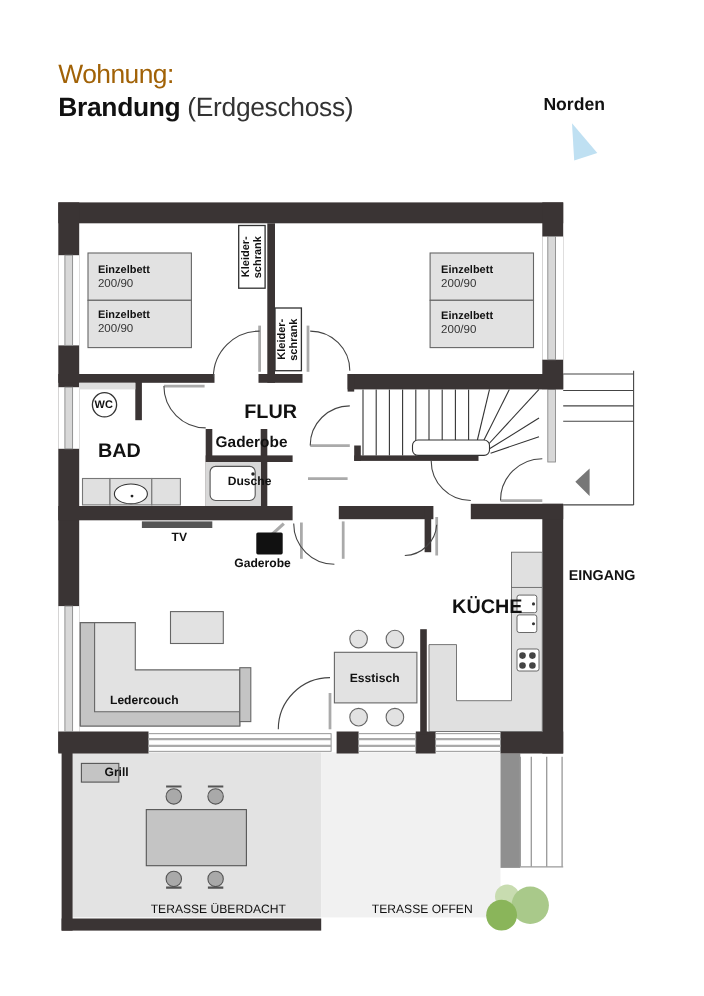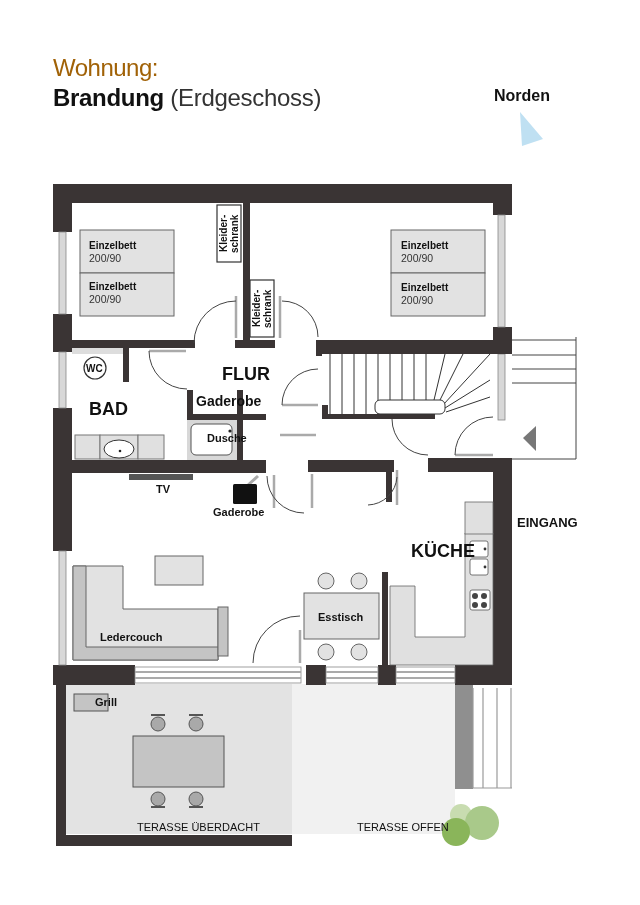--- a/index.html
+++ b/index.html
@@ -266,13 +266,13 @@
 <div class="lbl furn" style="left:156px;top:483px;">TV</div>
 <div class="lbl furn" style="left:213px;top:506px;">Gaderobe</div>
 <div class="lbl furn" style="left:100px;top:618px;margin-top:13px;">Ledercouch</div>
 <div class="lbl furn" style="left:318px;top:611px;">Esstisch</div>
 
 <div class="lbl room" style="left:387px;top:541px;margin-left:24px;">KÜCHE</div>
 <div class="lbl room" style="left:517px;top:482px;font-size:13px;margin-top:33px;">EINGANG</div>
 
 <div class="lbl" style="left:95px;top:696px;font-size:11px;font-weight:bold;">Grill</div>
 <div class="lbl" style="left:89px;top:821px;font-size:11px;margin-left:48px;">TERASSE ÜBERDACHT</div>
-<div class="lbl" style="left:338px;top:821px;font-size:11px;margin-left:19px;">TERASSE OFFEN</div>
+<div class="lbl" style="left:338px;top:821px;font-size:11px;">TERASSE OFFEN</div>
 
 </body></html>

